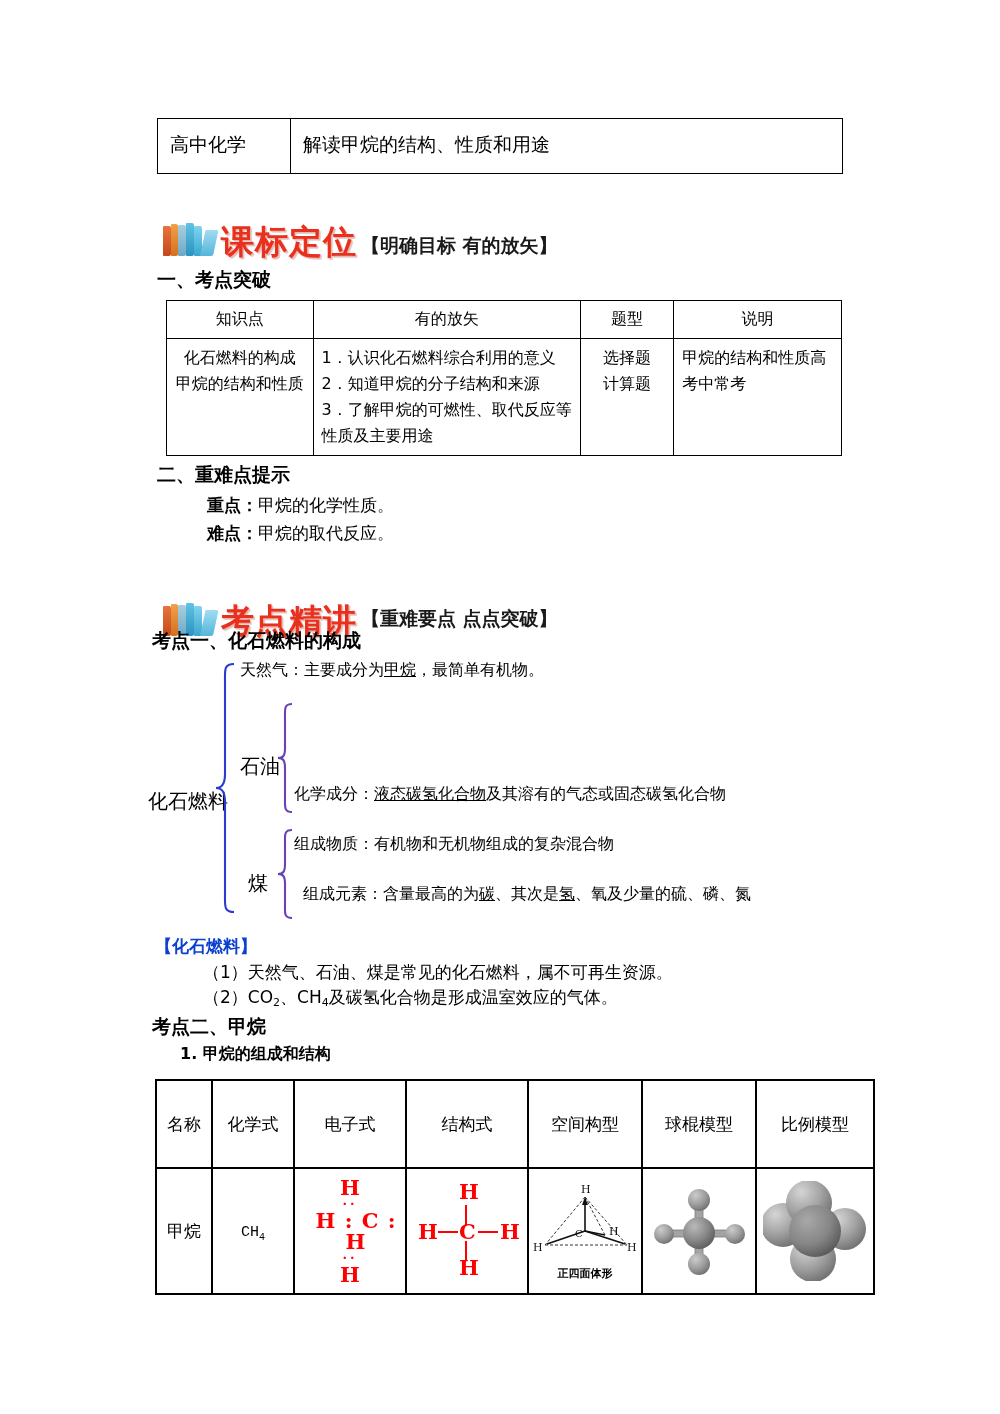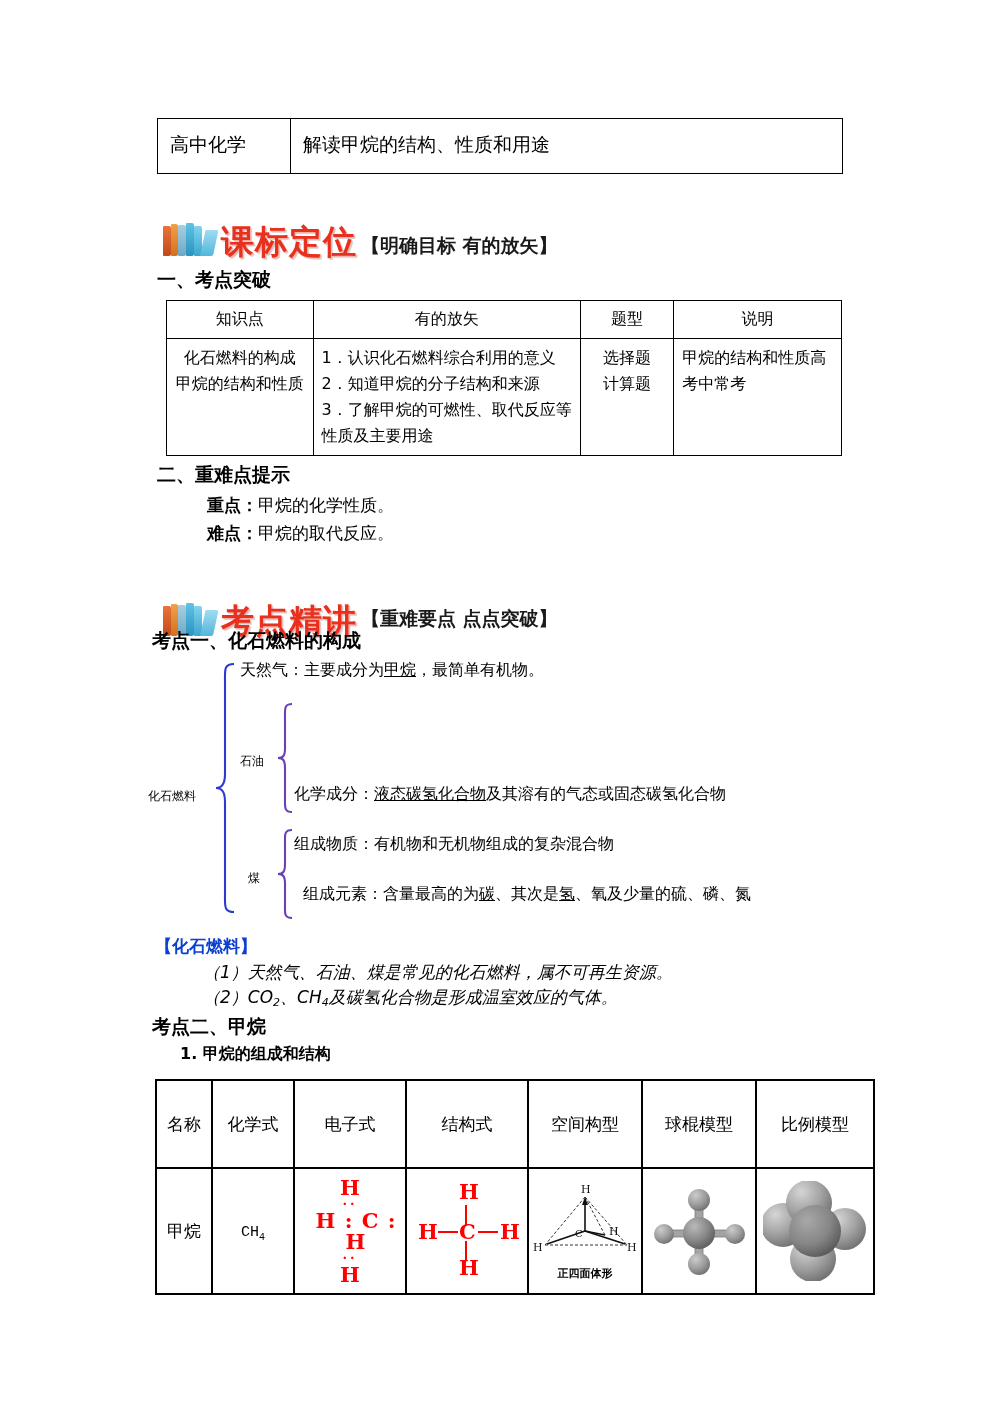--- a/index.html
+++ b/index.html
@@ -139,21 +139,21 @@
     position: absolute;
     left: 148px;
     top: 658px;
     width: 700px;
     height: 262px;
     font-size: 16px;
   }
   .dg-label {
     position: absolute;
     white-space: nowrap;
-    font-size: 12px;
+    font-size: 20px;
   }
   .dg-text {
     position: absolute;
     white-space: nowrap;
     font-size: 16px;
   }
   .dg-text u { text-decoration: underline; text-underline-offset: 1px; }
   .brace {
     position: absolute;
   }
@@ -164,21 +164,20 @@
     position: absolute;
     font-size: 17px;
     font-weight: bold;
     color: #0a3fd0;
     white-space: nowrap;
   }
   .tip-line {
     position: absolute;
     font-size: 17px;
     white-space: nowrap;
-    font-style: italic;
   }
   .tip-line sub { font-size: 11px; vertical-align: baseline; position: relative; top: 3px; }
 
   
   .meth-table {
     position: absolute;
     left: 155px;
     top: 1079px;
     width: 690px;
     border-collapse: collapse;

